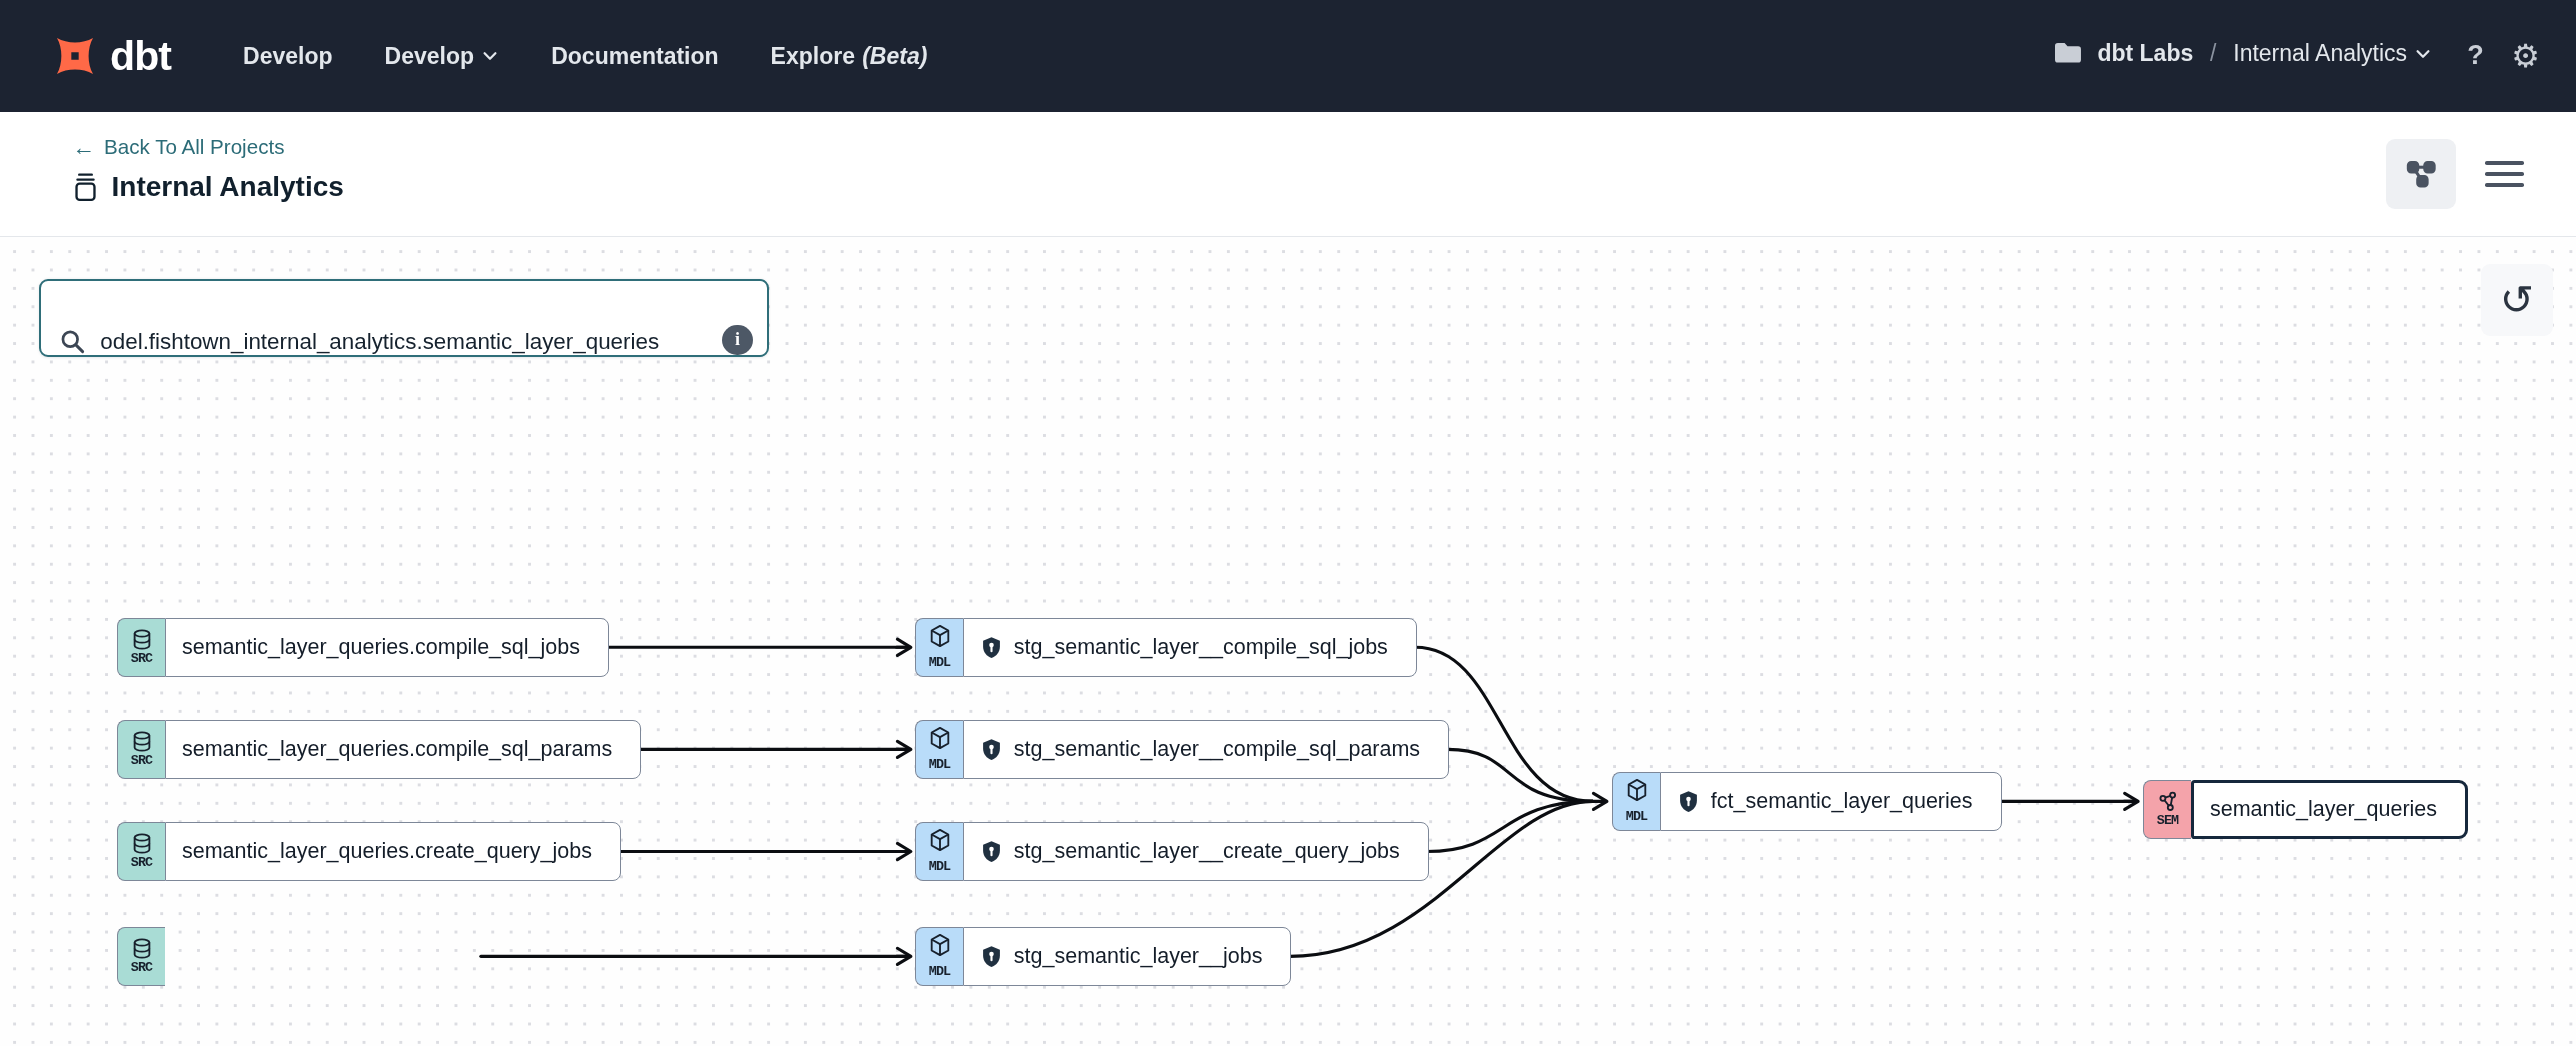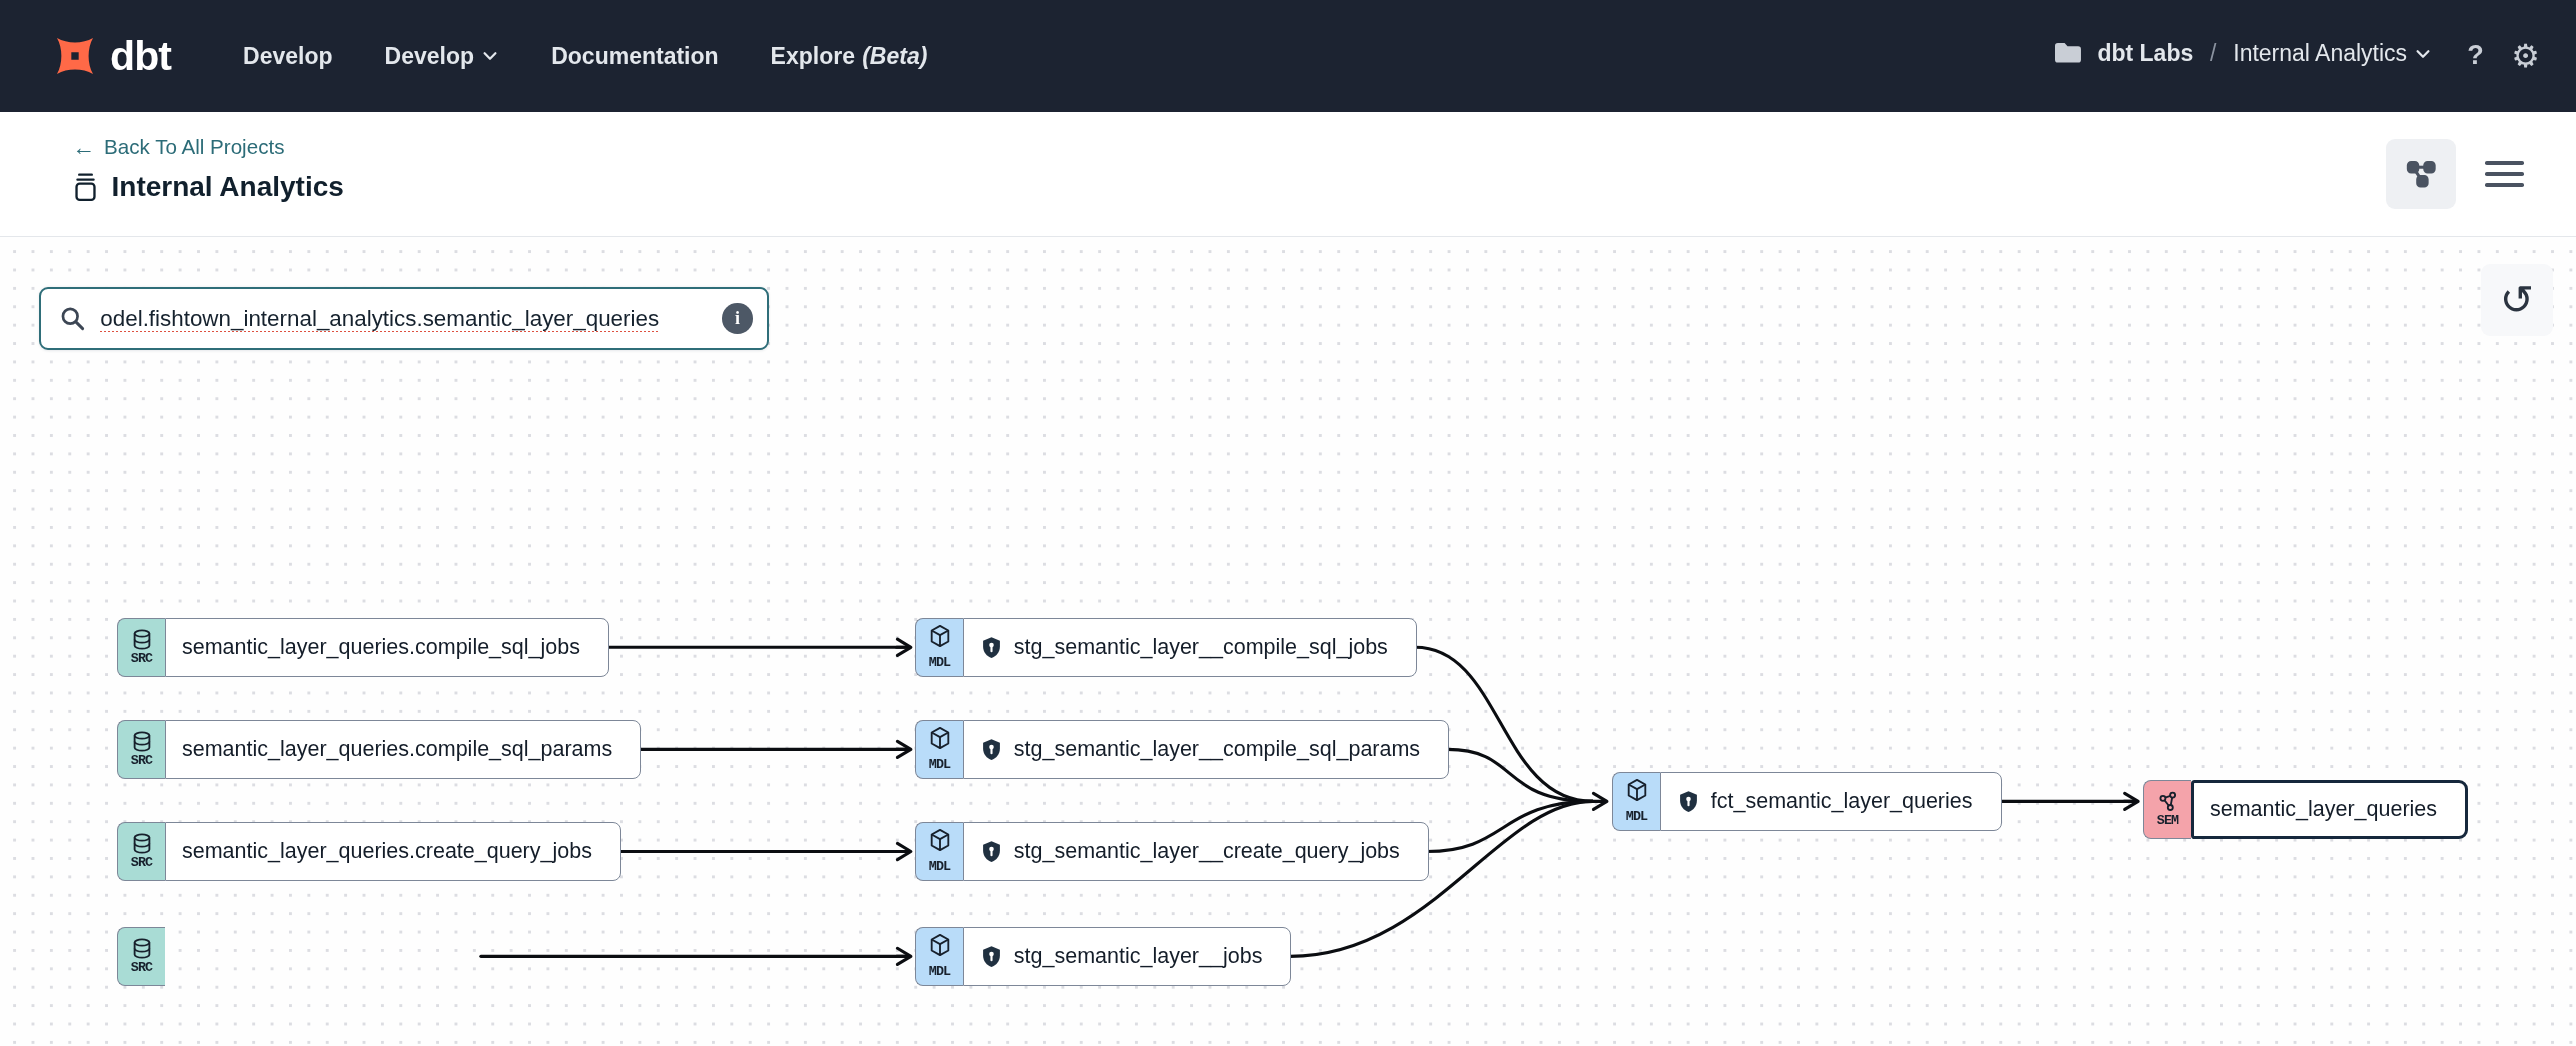--- a/index.html
+++ b/index.html
@@ -29,22 +29,22 @@
   .lineage-btn { width:70px; height:70px; background:#eef0f3; border-radius:9px; display:flex; align-items:center; justify-content:center; cursor:pointer; }
   .hamburger { display:flex; flex-direction:column; gap:6.3px; cursor:pointer; padding:5.4px; }
   .hamburger span { display:block; width:39px; height:4.5px; background:#4a5361; border-radius:1.8px; }
 
   
   .canvas { position:relative; width:2576px; height:834px;
     background-color:#fefefe;
     background-image:radial-gradient(circle, #dcdde2 1.5px, transparent 1.6px);
     background-size:18.4px 18.4px; background-position:5.4px 5.4px; overflow:hidden; }
 
-  .search-box { position:absolute; left:39px; top:50px; width:730px; height:63px; background:#fff;
-    border:2.7px solid #2f6e79; border-radius:9px; display:flex; align-items:center; padding:0 14.3px 0 18px;
+  .search-box { position:absolute; left:39px; top:42px; width:730px; height:78px; background:#fff;
+    border:2.7px solid #2f6e79; border-radius:9px; display:flex; align-items:flex-end; padding:0 14.3px 0 18px;
     box-shadow:0 0.9px 2.7px rgba(20,40,60,.10); }
   .search-text { flex:1; margin-left:14.3px; font-size:22.4px; color:#16222e; white-space:nowrap; overflow:hidden;
     text-decoration:underline dotted #dd5140 2.2px; text-underline-offset:6.3px; }
   .info-badge { width:30.5px; height:30.5px; border-radius:50%; background:#4d5866; color:#fff; display:flex;
     align-items:center; justify-content:center; font-size:18px; font-weight:bold; font-family:"Liberation Serif", serif; flex:0 0 auto; }
 
   .reset-btn { position:absolute; right:23px; top:27px; width:72px; height:72px; background:#f7f8fa; border-radius:9px;
     display:flex; align-items:center; justify-content:center; cursor:pointer; font-size:41px; color:#2b3440; }
 
   

